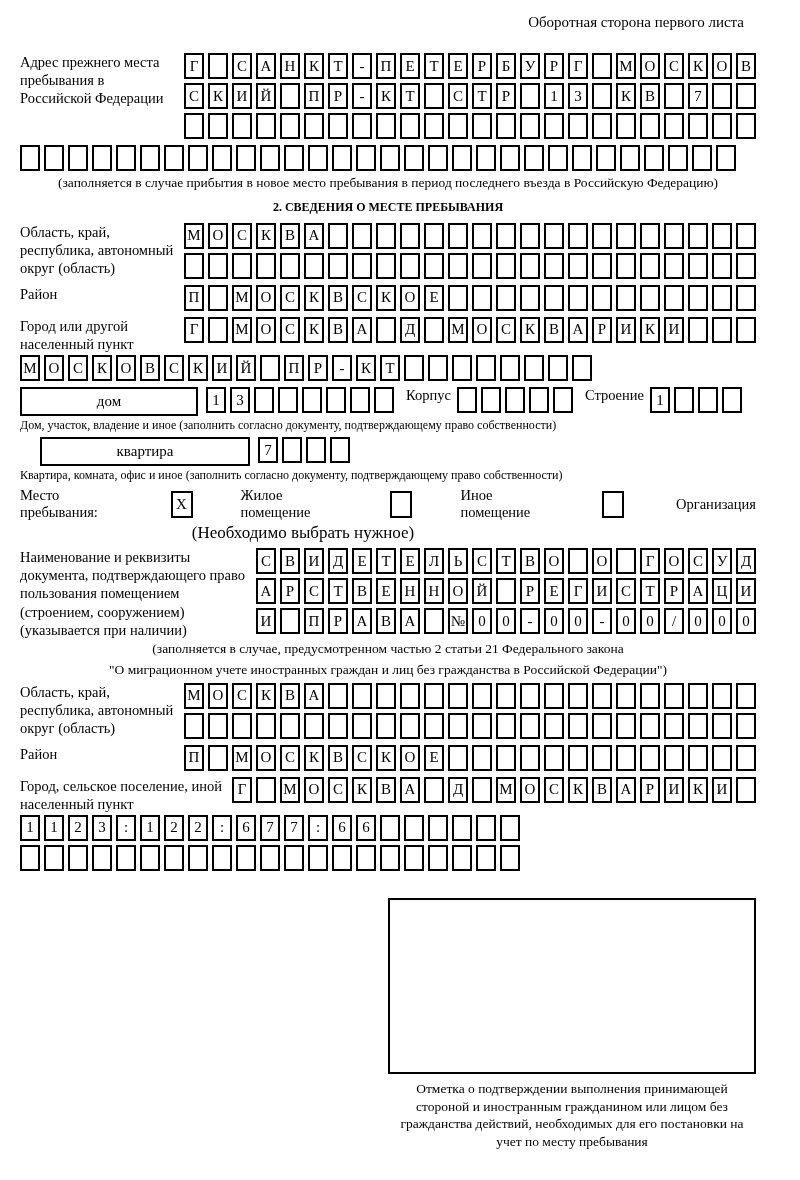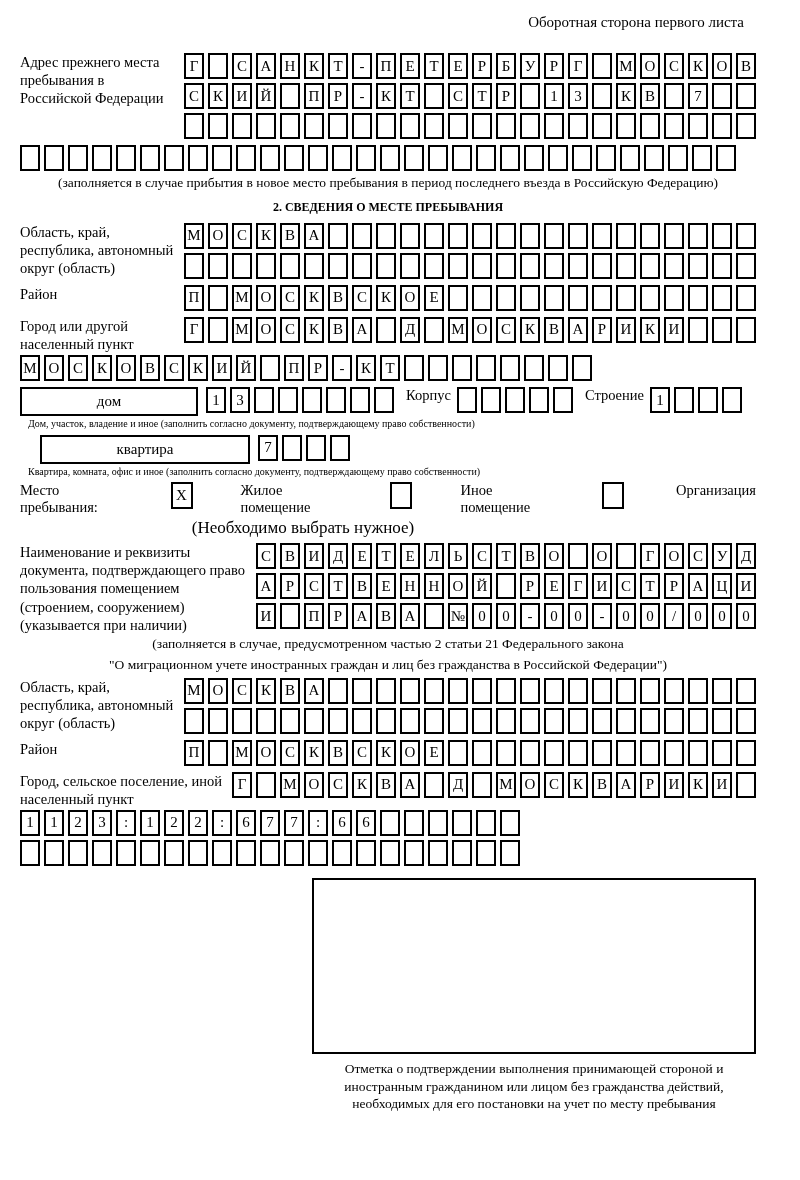--- a/index.html
+++ b/index.html
@@ -14,38 +14,38 @@
         display:flex;align-items:center;justify-content:center;
         font-size:15px;flex:0 0 auto;background:#fff;}
   .crow{display:flex;gap:4px;justify-content:flex-end;margin-bottom:4px;}
   .crow-left{justify-content:flex-start;}
 
   .frow{display:flex;margin-bottom:2px;}
   .frow > .label{flex:1 1 auto;font-size:14.5px;line-height:1.25;padding-right:8px;}
   .rows-col{flex:0 0 auto;}
 
   .caption{font-size:13.5px;text-align:center;line-height:1.25;margin-bottom:4px;}
-  .caption-left{font-size:10px;text-align:left;line-height:1.25;margin:1px 0 4px 8px;}
+  .caption-left{font-size:12px;text-align:left;line-height:1.25;margin:1px 0 4px 0;}
   .sec-title{text-align:center;font-weight:bold;font-size:12px;margin:8px 0 8px 0;}
 
   .house-row{display:flex;align-items:flex-start;margin:2px 0 2px 0;}
   .wide-box{border:2px solid #000;height:29px;box-sizing:border-box;
             display:flex;align-items:center;justify-content:center;font-size:15px;}
   .dom-box{width:178px;}
   .kv-box{width:210px;margin-left:20px;}
   .inline-label{font-size:14.5px;white-space:nowrap;}
   .ml8{margin-left:8px;} .ml12{margin-left:12px;} .mr6{margin-right:6px;}
 
-  .stay-row{display:flex;margin:4px 0 2px 0;font-size:14.5px;gap:40px;}
+  .stay-row{display:flex;align-items:center;margin:4px 0 2px 0;font-size:14.5px;gap:40px;}
   .cbox{width:22px;height:27px;border:2px solid #000;box-sizing:border-box;
         display:flex;align-items:center;justify-content:center;font-size:15px;flex:0 0 auto;}
   .stay-note{font-size:17px;text-align:center;padding-right:170px;margin-bottom:5px;}
 
   .stamp-wrap{display:flex;justify-content:flex-end;margin-top:8px;}
-  .stamp-inner{width:444px;}
+  .stamp-inner{width:368px;margin-top:15px;}
   .stamp-box{height:176px;border:2px solid #000;box-sizing:border-box;margin-bottom:6px;background:#fff;}
   .stamp-caption{font-size:13.5px;text-align:center;line-height:1.32;}
   .mb0{margin-bottom:0;}
 </style>
 </head>
 <body>
 
 <div class="page">
 
   <div class="right-note">Оборотная сторона первого листа</div>

